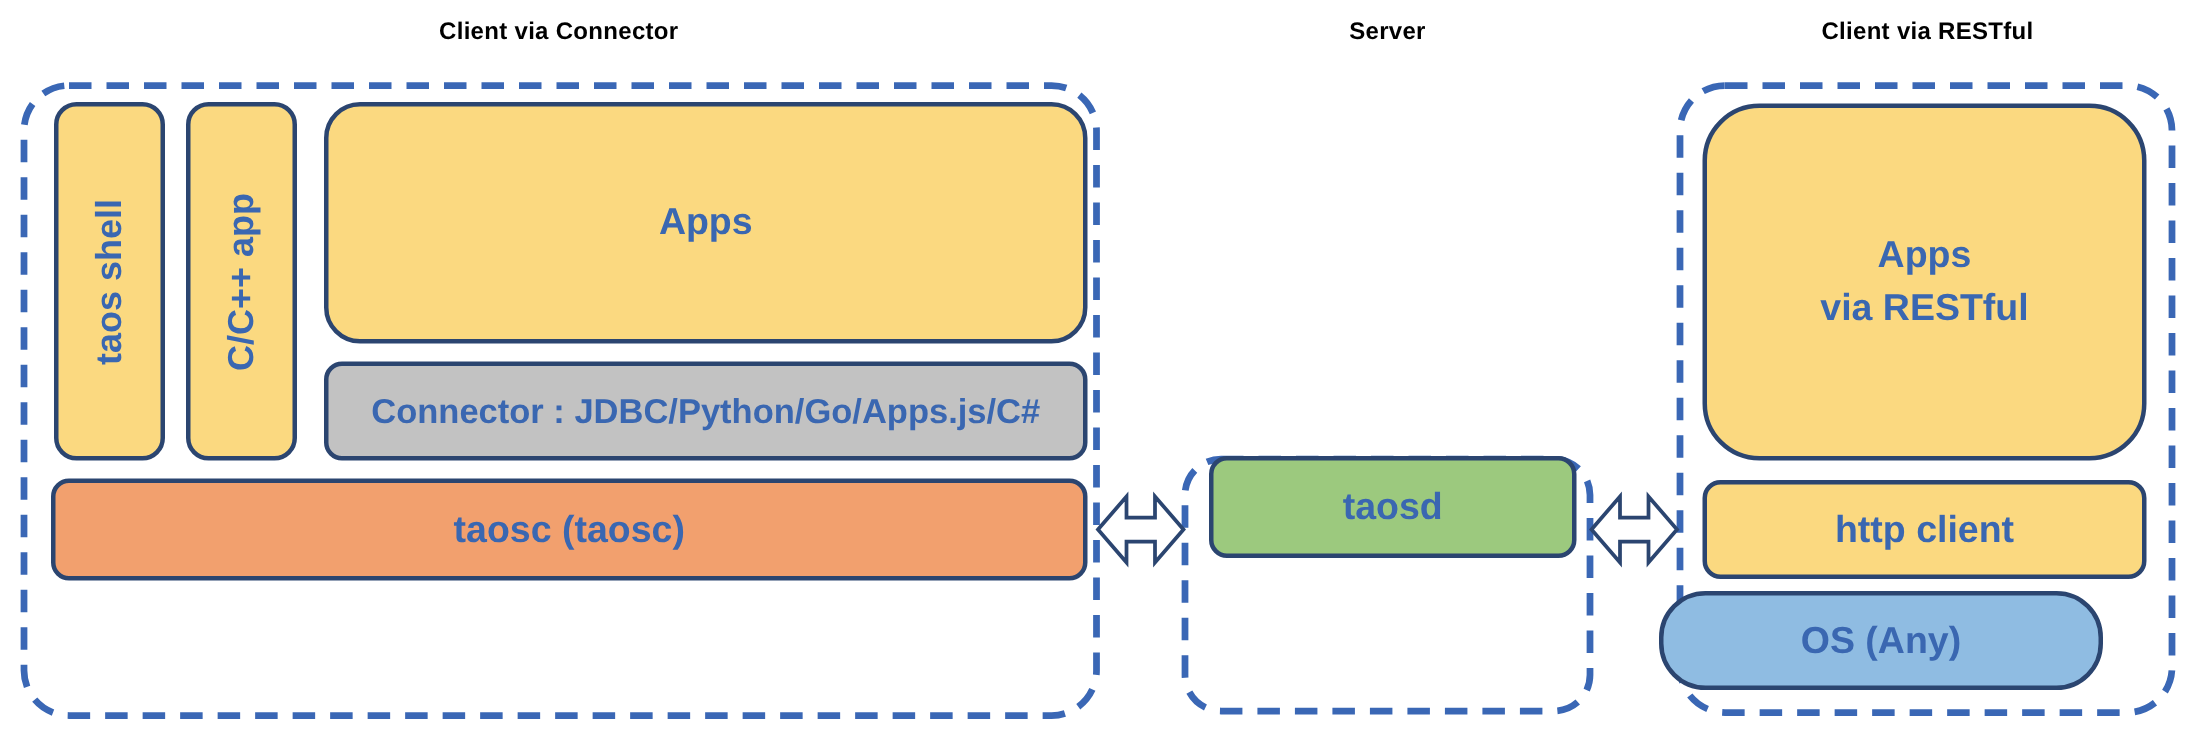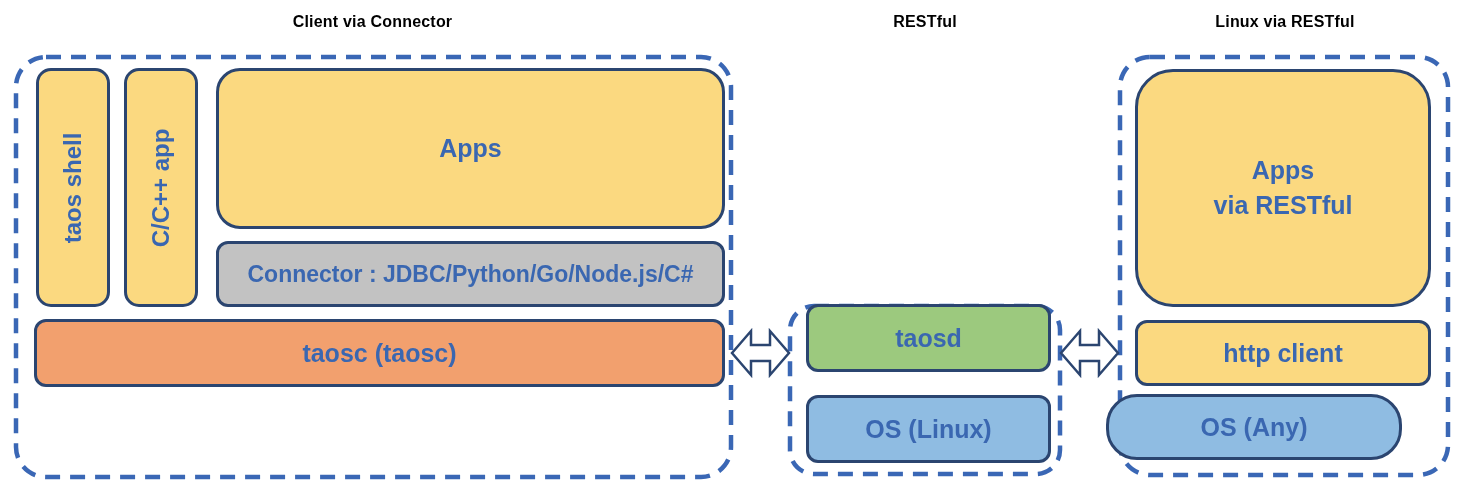--- a/index.html
+++ b/index.html
@@ -84,41 +84,40 @@
 
   <svg class="bg-svg" width="1467" height="498" viewBox="0 0 1467 498">
     <rect class="dashed-rect" x="16" y="57" width="715" height="420" rx="30" ry="30"></rect>
     <rect class="dashed-rect" x="790" y="306" width="270" height="168" rx="24" ry="24"></rect>
     <rect class="dashed-rect" x="1120" y="57" width="328" height="418" rx="30" ry="30"></rect>
     <path class="arrow-shape" d="M 732 353 L 751 331 L 751 345 L 770 345 L 770 331 L 789 353 L 770 375 L 770 361 L 751 361 L 751 375 Z"></path>
     <path class="arrow-shape" d="M 1061 353 L 1080 331 L 1080 345 L 1099 345 L 1099 331 L 1118 353 L 1099 375 L 1099 361 L 1080 361 L 1080 375 Z"></path>
   </svg>
 
   <div class="group-title" id="title-left">Client via Connector</div>
-  <div class="group-title" id="title-server">RESTful</div>
-  <div class="group-title" id="title-restful">Linux via RESTful</div>
+  <div class="group-title" id="title-server">Server</div>
+  <div class="group-title" id="title-restful">Client via RESTful</div>
 
   <div class="box vertical" id="taos-shell">
     <span>taos shell</span>
   </div>
 
   <div class="box vertical" id="cpp-app">
     <span>C/C++ app</span>
   </div>
 
   <div class="box" id="apps">Apps</div>
 
-  <div class="box" id="connector">Connector : JDBC/Python/Go/Node.js/C#</div>
+  <div class="box" id="connector">Connector : JDBC/Python/Go/Apps.js/C#</div>
 
   <div class="box" id="taosc">taosc (taosc)</div>
 
 
   <div class="box" id="taosd">taosd</div>
 
-  <div class="box" id="os-mid">OS (Linux)</div>
 
   <div class="box" id="apps-restful">Apps
 via RESTful</div>
 
   <div class="box" id="http-client">http client</div>
 
   <div class="box" id="os-right">OS (Any)</div>
 
 </div>
 

